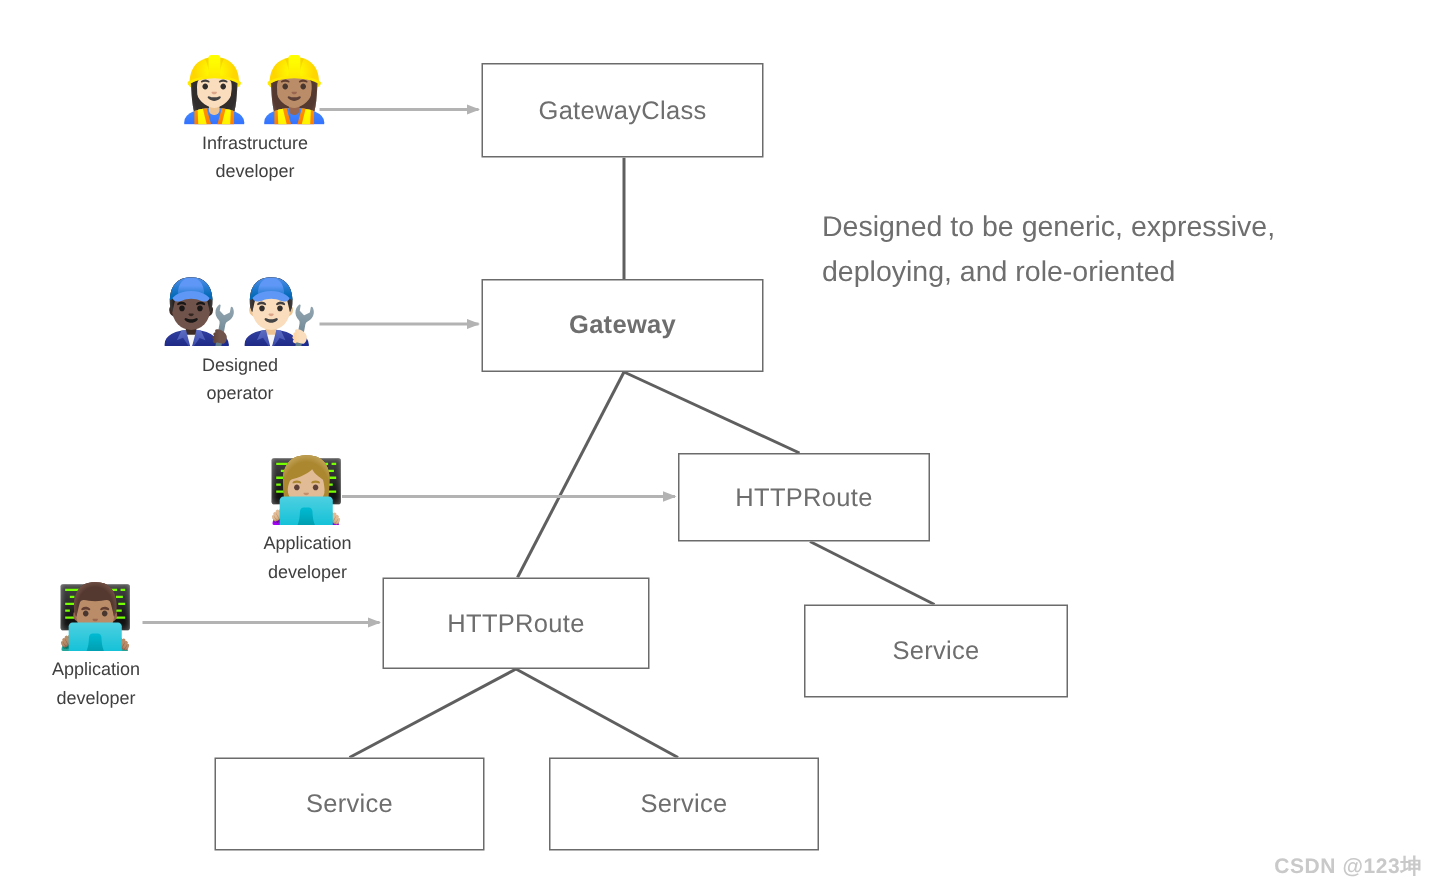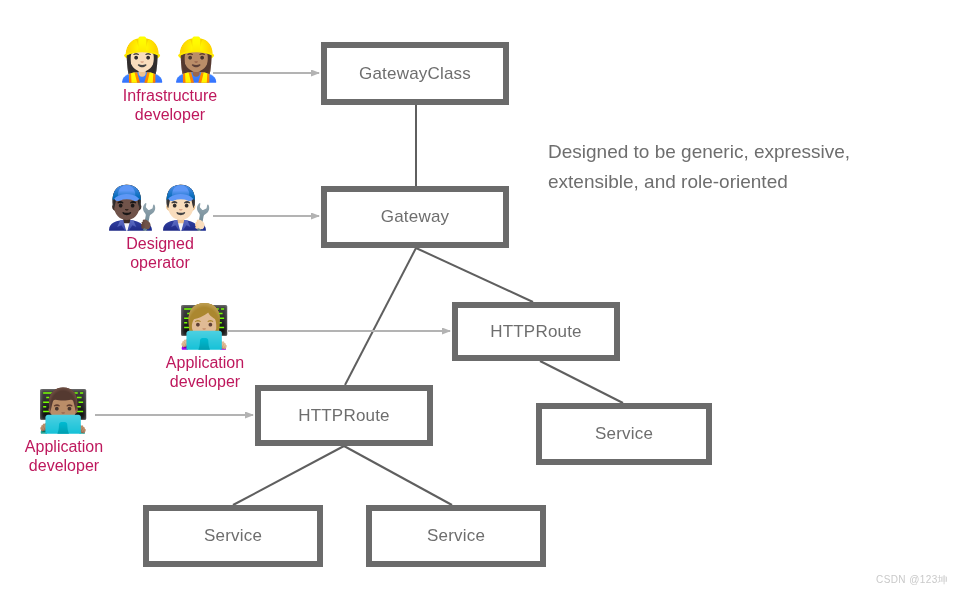--- a/index.html
+++ b/index.html
@@ -24,21 +24,21 @@
     top: 0;
     width: 958px;
     height: 593px;
     pointer-events: none;
   }
 
   
   .node {
     position: absolute;
     box-sizing: border-box;
-    border: 6px solid #6d28d9;
+    border: 1px solid #6d28d9;
     background: #ffffff;
     display: flex;
     align-items: center;
     justify-content: center;
     color: #6e6e6e;
     font-size: 17px;
     letter-spacing: 0.2px;
     white-space: nowrap;
   }
 
@@ -53,42 +53,43 @@
   }
   .persona-emoji {
     font-size: 42px;
     line-height: 1.05;
     letter-spacing: 1px;
     white-space: nowrap;
     font-family: "DejaVu Sans", sans-serif;
   }
   .persona-label {
     margin-top: 4px;
-    color: #be185d;
-    font-size: 16px;
+    color: #404040;
+    font-size: 12px;
     line-height: 19px;
   }
 
   
   .desc-block {
     position: absolute;
     color: #6e6e6e;
     font-size: 19px;
     line-height: 30px;
     white-space: nowrap;
   }
 
   
   .watermark {
     position: absolute;
     right: 10px;
     bottom: 6px;
     color: #c9c9c9;
-    font-size: 10px;
+    font-size: 14px;
     letter-spacing: 0.4px;
+    font-weight: bold;
   }
 </style>
 </head>
 <body>
 
 <div id="canvas">
 
   <svg id="edges" viewBox="0 0 958 593" xmlns="http://www.w3.org/2000/svg">
     <defs>
       <marker id="arrowhead" markerWidth="9" markerHeight="7" refX="8" refY="3.5" orient="auto" markerUnits="userSpaceOnUse">
@@ -108,21 +109,21 @@
         <line x1="213" y1="216" x2="319" y2="216" stroke="#b3b3b3" stroke-width="2" marker-end="url(#arrowhead)"></line>
         <line x1="228" y1="331" x2="450" y2="331" stroke="#b3b3b3" stroke-width="2" marker-end="url(#arrowhead)"></line>
         <line x1="95" y1="415" x2="253" y2="415" stroke="#b3b3b3" stroke-width="2" marker-end="url(#arrowhead)"></line>
       </g>
   </svg>
 
   <div id="node-layer">
       <div class="node" style="left: 321px; top: 42px; width: 188px; height: 63px; border-color: rgb(107, 107, 107); color: rgb(110, 110, 110);">
         <span>GatewayClass</span>
       </div>
-      <div class="node" style="left: 321px; top: 186px; width: 188px; height: 62px; border-color: rgb(107, 107, 107); color: rgb(110, 110, 110);">
+      <div class="node" style="left: 321px; top: 186px; width: 188px; height: 62px; border-color: rgb(107, 107, 107); color: rgb(110, 110, 110); font-weight: bold;">
         <span>Gateway</span>
       </div>
       <div class="node" style="left: 452px; top: 302px; width: 168px; height: 59px; border-color: rgb(107, 107, 107); color: rgb(110, 110, 110);">
         <span>HTTPRoute</span>
       </div>
       <div class="node" style="left: 255px; top: 385px; width: 178px; height: 61px; border-color: rgb(107, 107, 107); color: rgb(110, 110, 110);">
         <span>HTTPRoute</span>
       </div>
       <div class="node" style="left: 536px; top: 403px; width: 176px; height: 62px; border-color: rgb(107, 107, 107); color: rgb(110, 110, 110);">
         <span>Service</span>
@@ -163,17 +164,17 @@
           <div>Application</div>
           <div>developer</div>
         </div>
       </div>
     </div>
 
   <div class="desc-block" id="desc-1" style="left: 568px; top: 44px;">
   </div>
   <div class="desc-block" id="desc-2" style="left: 548px; top: 137px;">
     <div>Designed to be generic, expressive,</div>
-    <div>extensible, and role-oriented</div>
+    <div>deploying, and role-oriented</div>
   </div>
 
   <div class="watermark">CSDN @123坤</div>
 </div>
 
 </body></html>

